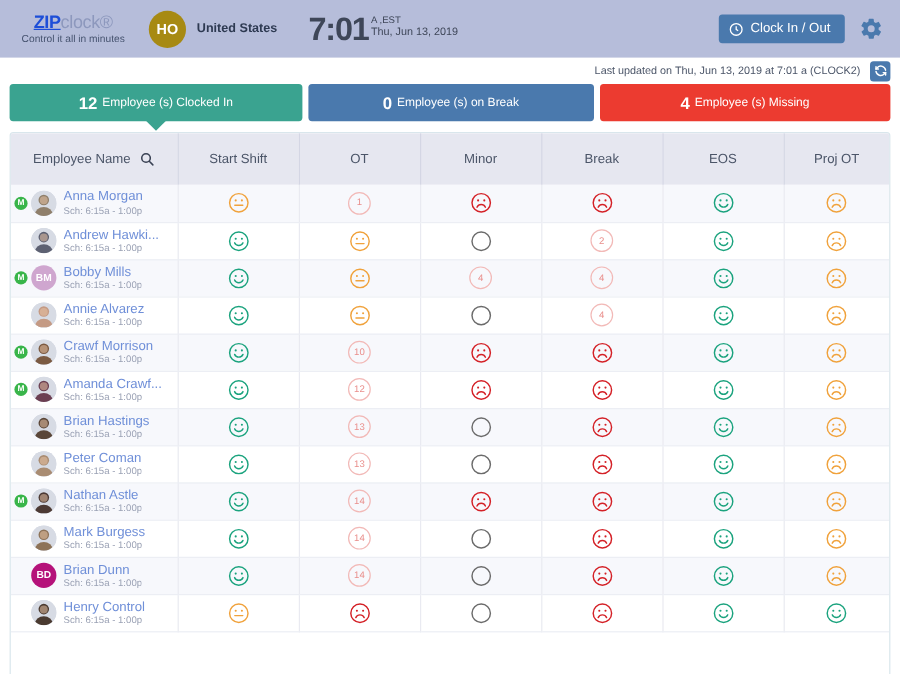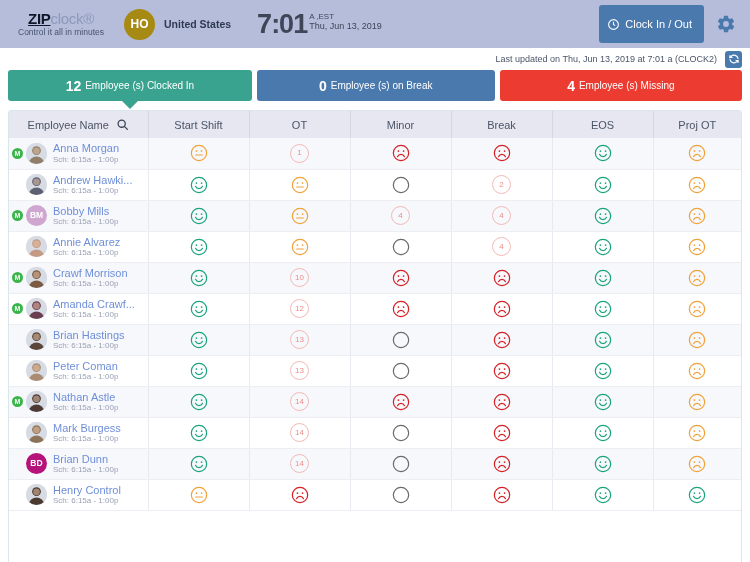--- a/index.html
+++ b/index.html
@@ -17,21 +17,21 @@
     display: flex;
     align-items: center;
     padding: 0 10px;
     position: relative;
   }
   .logo { width: 100px; padding-left: 2px; }
   .logo-main {
     font-size: 15px; font-weight: bold; letter-spacing: -0.3px;
     line-height: 15px; text-align: center;
   }
-  .logo-zip { color: #0f172a; text-decoration: underline; }
+  .logo-zip { color: #1d4ed8; text-decoration: underline; }
   .logo-clock { color: #8d98bd; font-weight: normal; margin-top: 20px; }
   .logo-sub {
     font-size: 8.5px; color: #46536f; text-align: center;
     margin-top: 1px; line-height: 10px;
   }
   .avatar-circle {
     width: 31px; height: 31px; border-radius: 50%;
     background: #a78a13;
     color: #fff; font-size: 12px; font-weight: bold;
     display: flex; align-items: center; justify-content: center;
@@ -55,21 +55,21 @@
   }
   .clock-meta { margin-left: 2px; margin-top: 1px; line-height: 1.15; }
   .clock-ampm { font-size: 8px; color: #3e4658; }
   .clock-date { font-size: 9px; color: #3e4658; }
 
   .header-right {
     margin-left: auto; display: flex; align-items: center;
   }
   .clockinout-btn {
     background: #4a79ad; color: #fff;
-    height: 38px; border-radius: 3px;
+    height: 24px; border-radius: 3px;
     display: flex; align-items: center;
     padding: 0 12px 0 8px; font-size: 11px;
     border: none; cursor: pointer;
   }
   .clockinout-btn svg { margin-right: 5px; }
   .gear { margin-left: 12px; margin-right: 4px; cursor: pointer; display:flex; }
 
   
   .subbar {
     height: 22px; display: flex; align-items: center;
@@ -112,21 +112,21 @@
     margin: 9px 8px 0 8px;
     border: 1px solid #d9e6ec;
     border-radius: 3px;
     background: #fff;
     height: 470px;
     overflow: hidden;
   }
   table { width: 100%; border-collapse: collapse; table-layout: fixed; }
   thead th {
     background: #e6e7f0;
-    height: 27px;
+    height: 43px;
     font-size: 11px; font-weight: normal; color: #4b5568;
     border-right: 1px solid #d4d6e4;
     vertical-align: middle;
   }
   thead th:last-child { border-right: none; }
   .th-name-inner {
     display: flex; align-items: center; justify-content: center; gap: 7px;
   }
   tbody tr { height: 31px; }
   tbody tr:nth-child(odd)  { background: #f7f8fc; }

